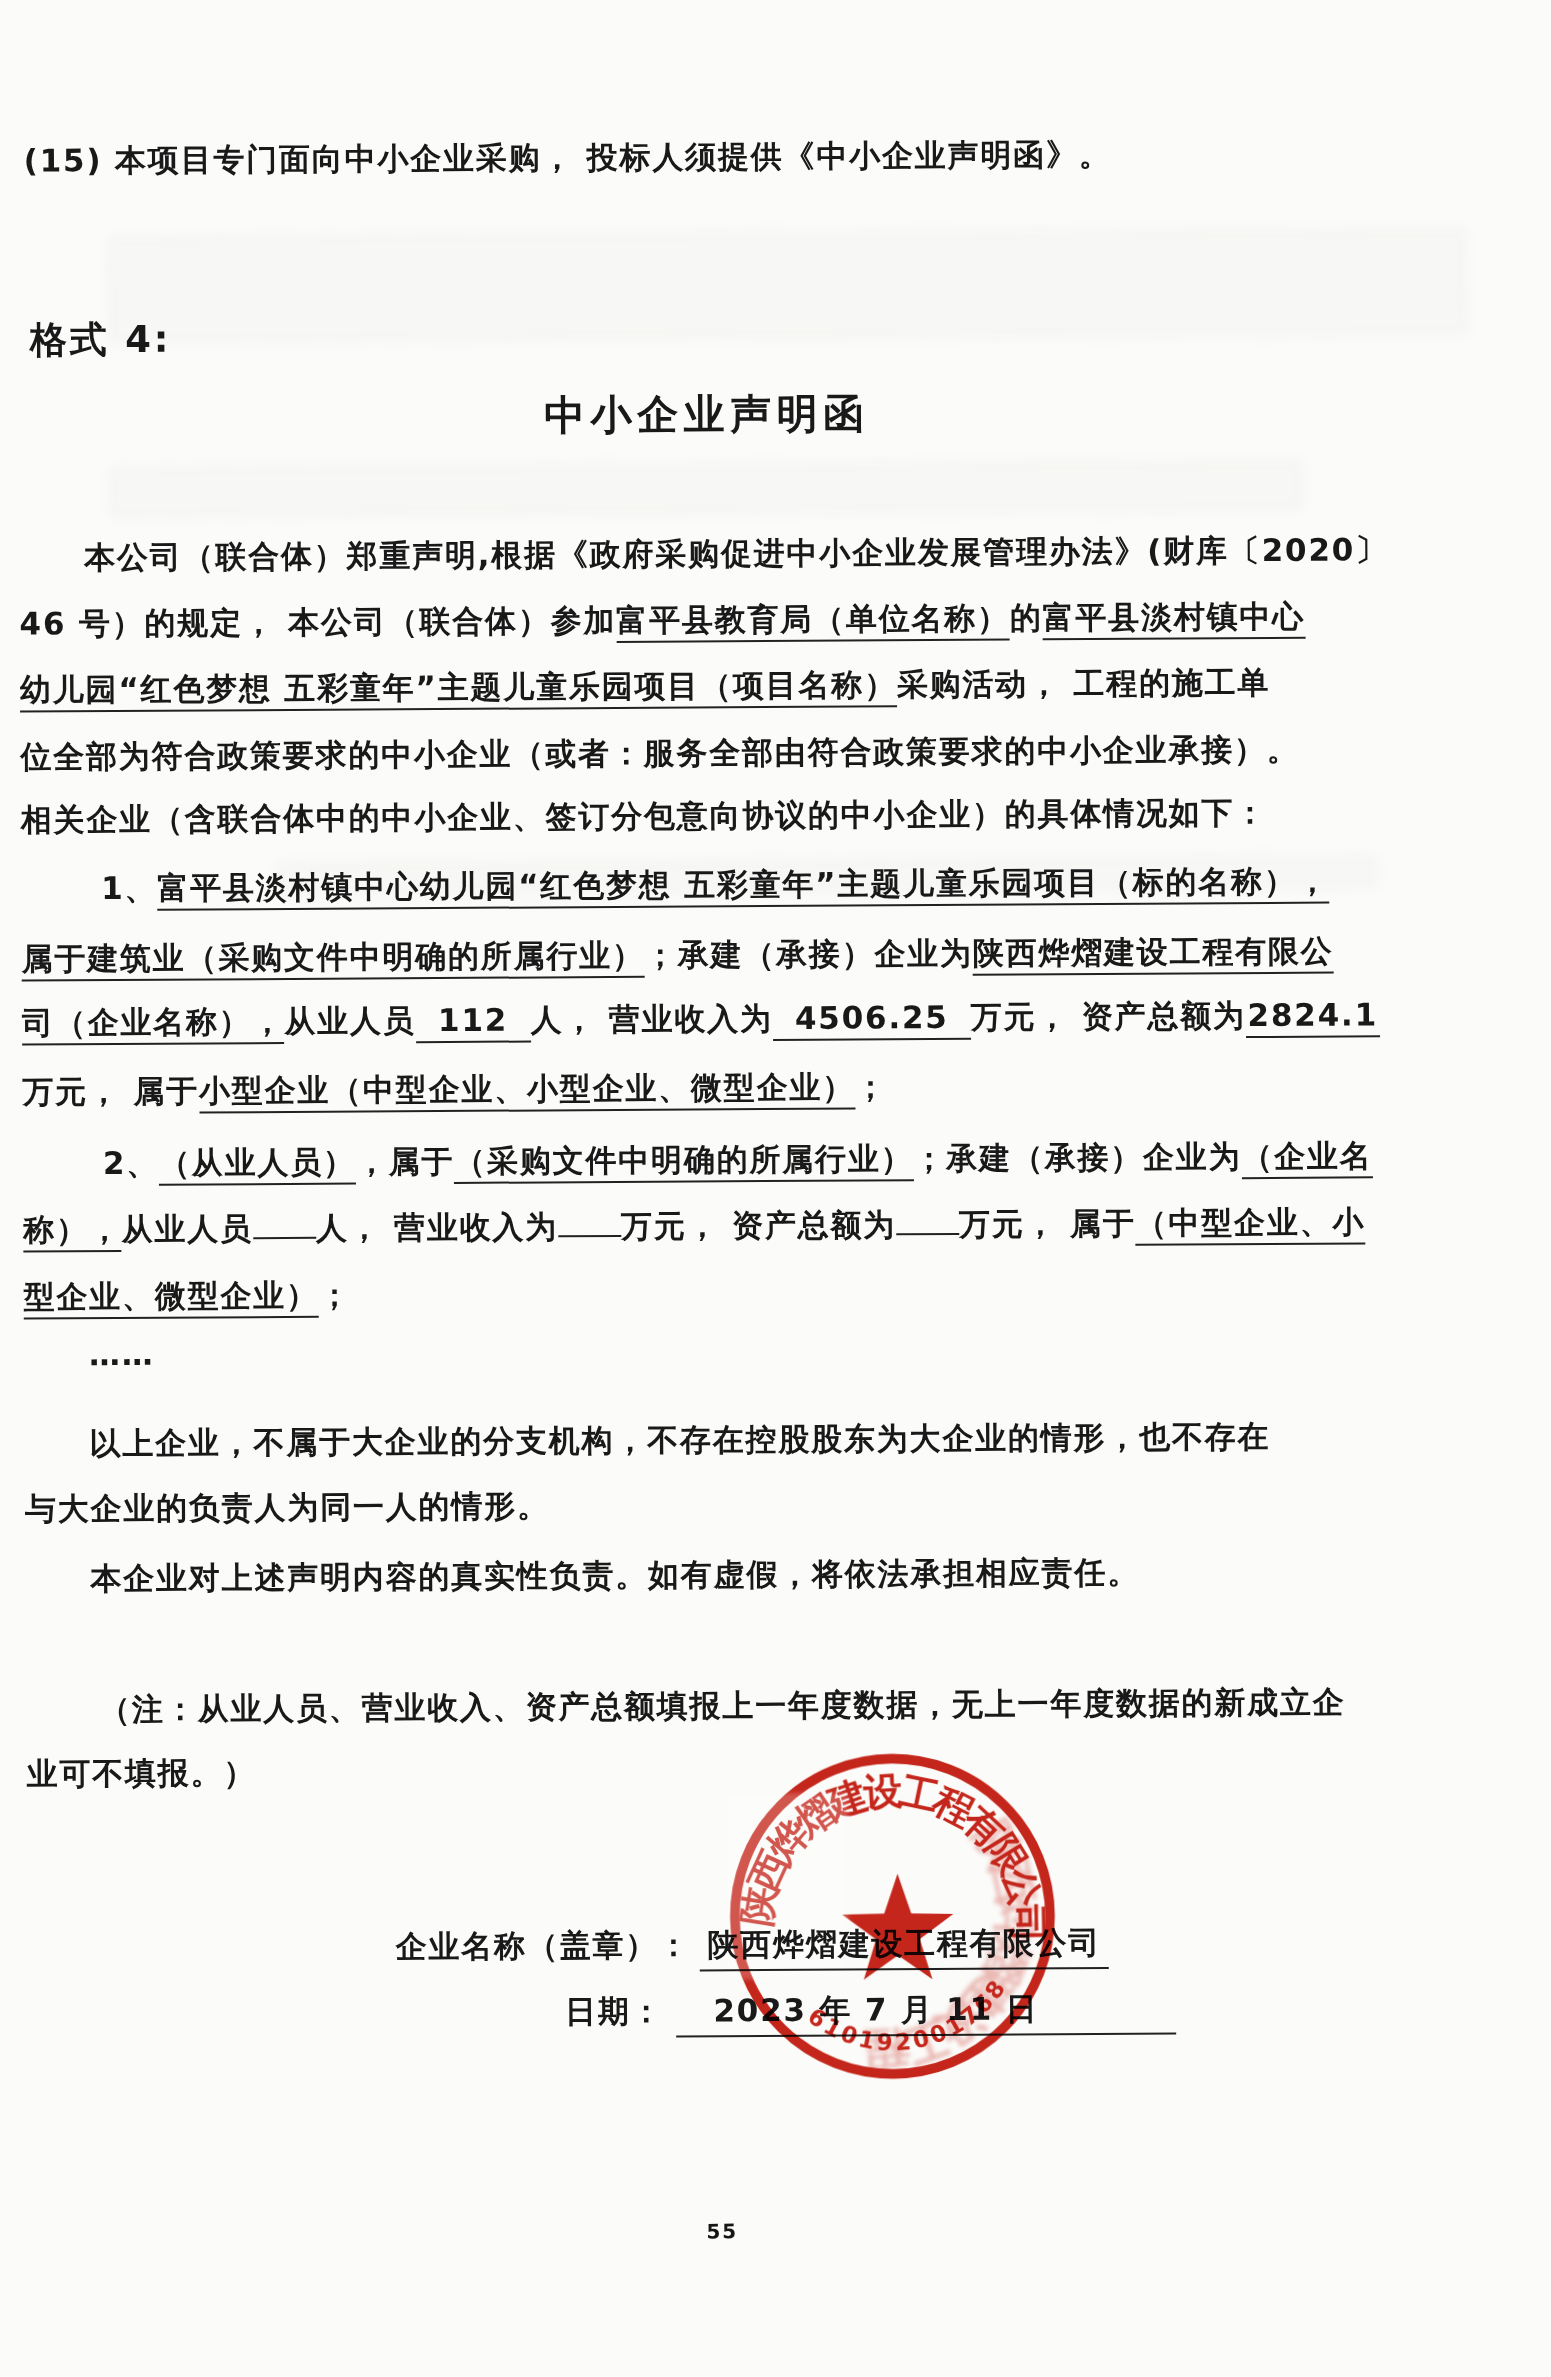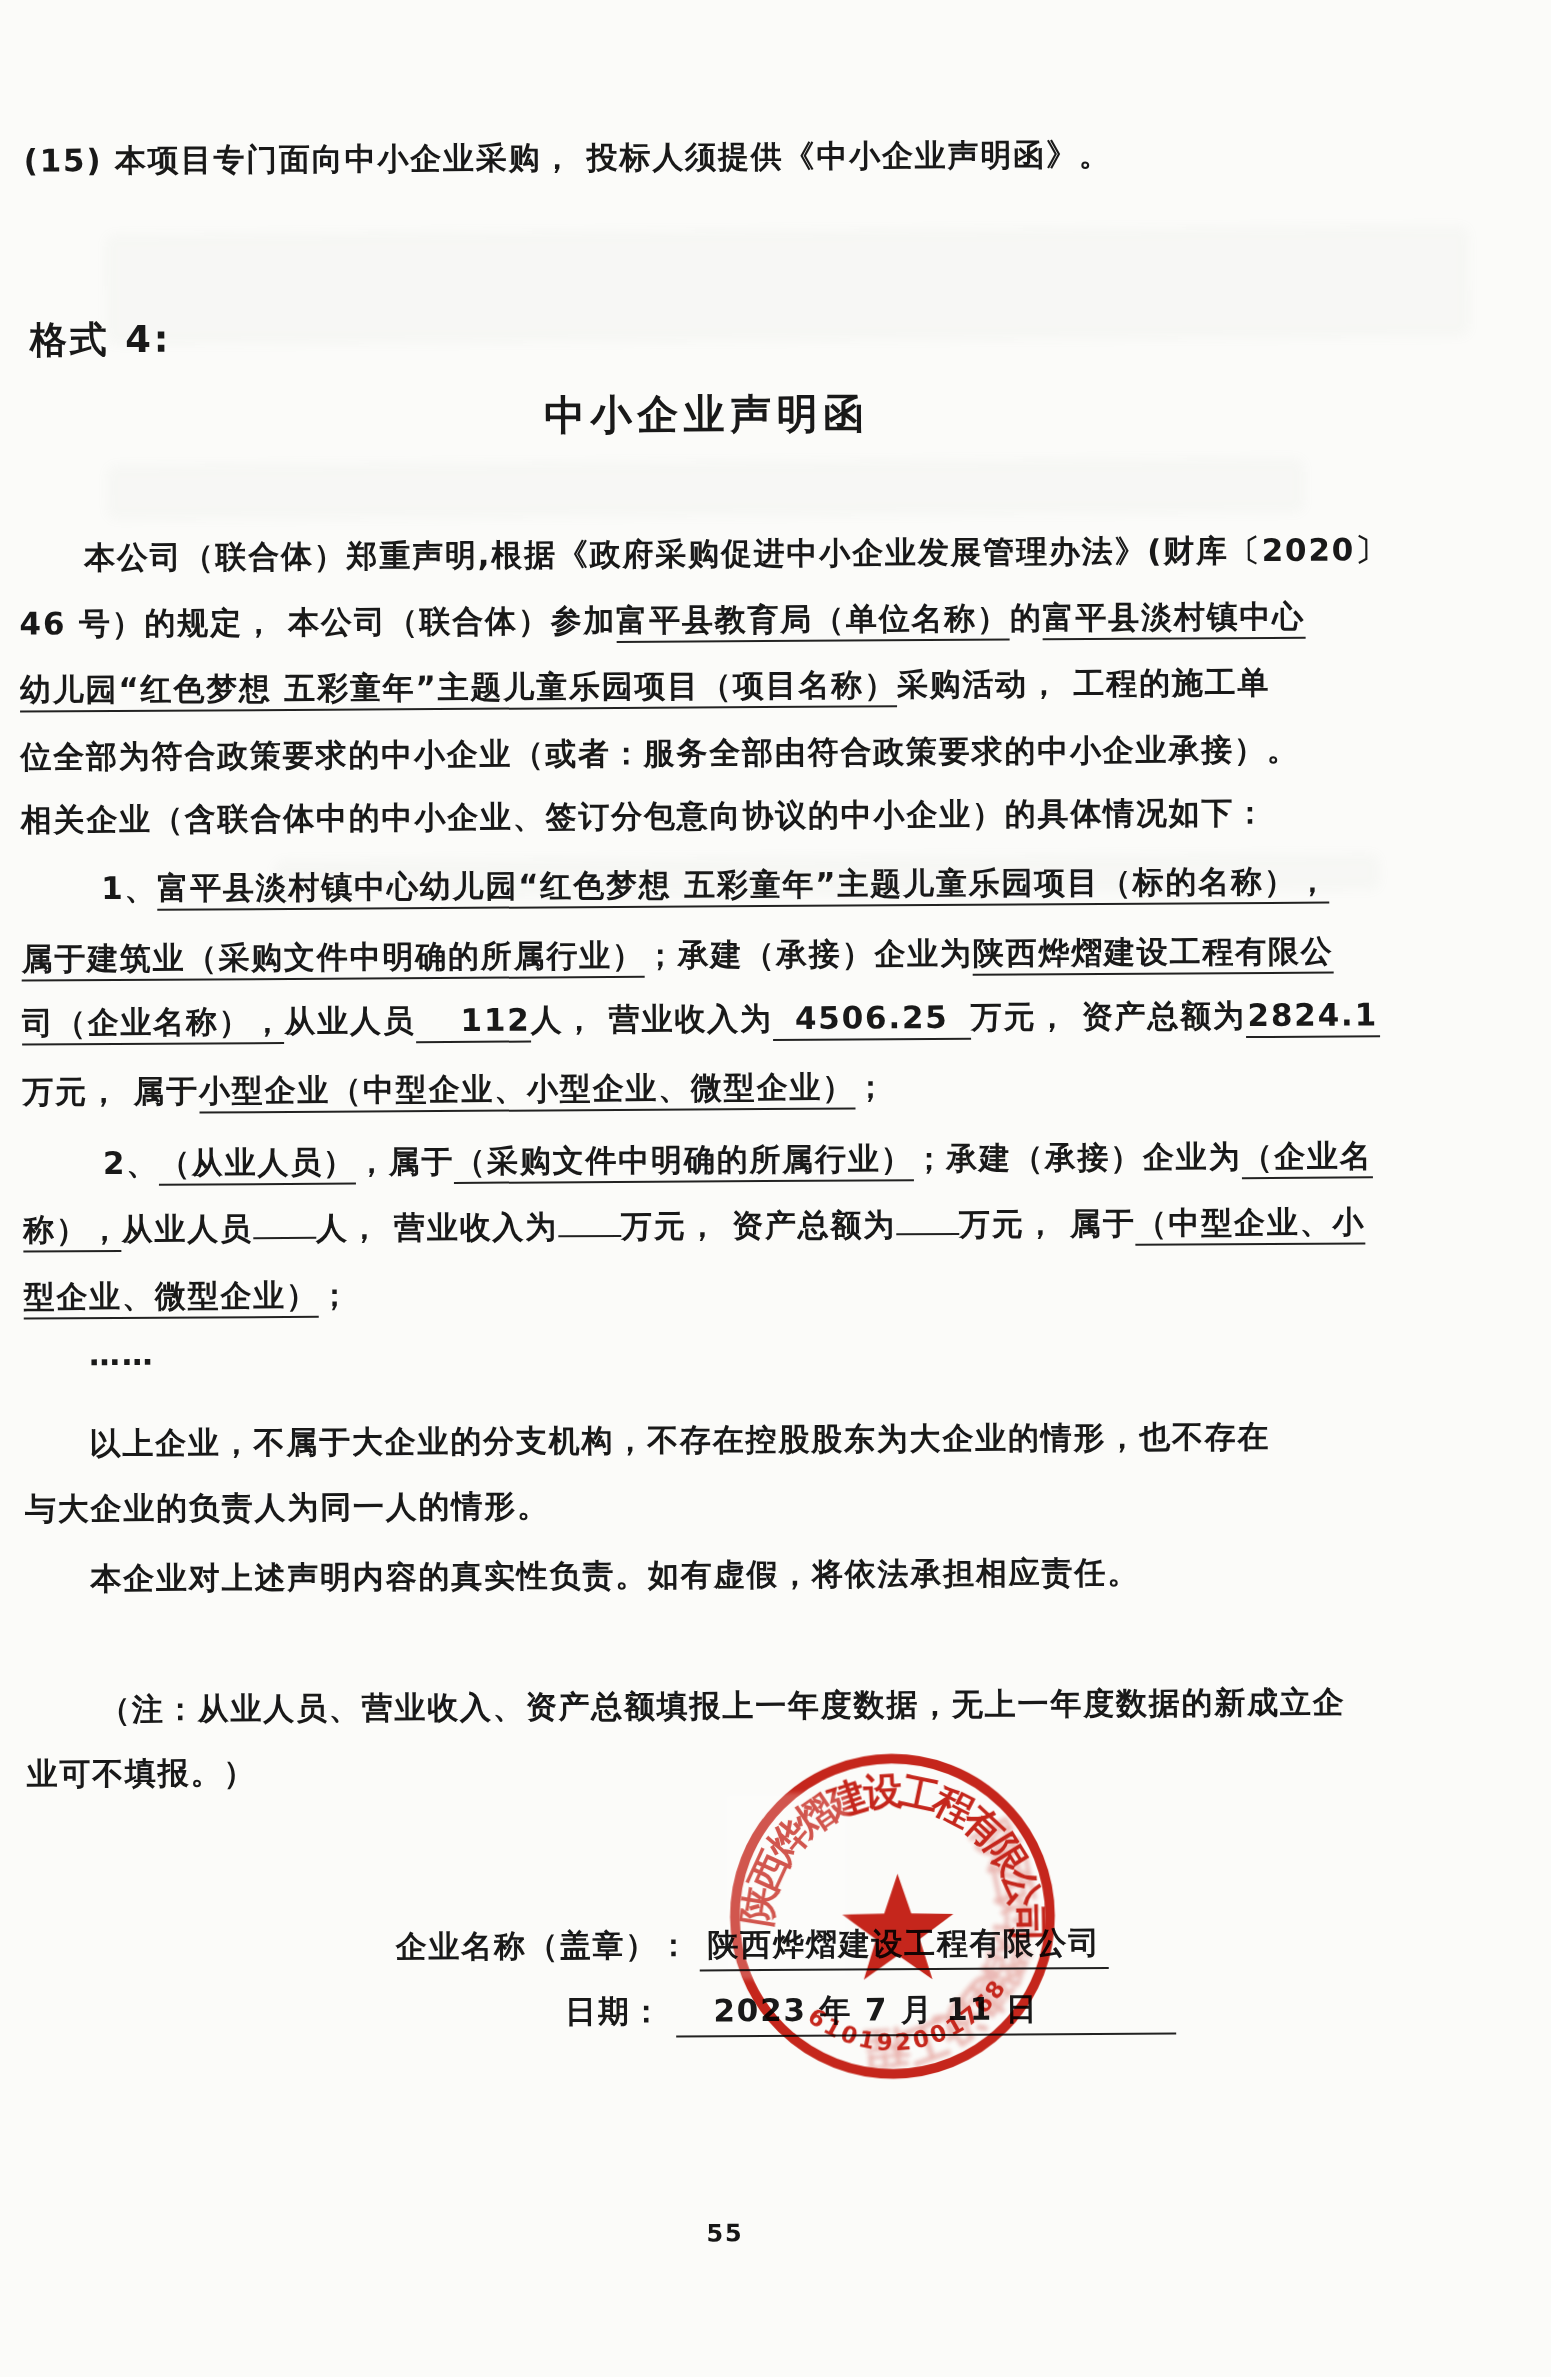--- a/index.html
+++ b/index.html
@@ -6,25 +6,25 @@
   body{width:1552px;height:2377px;background:#fbfbf9;overflow:hidden;
        font-family:"DejaVu Sans","Liberation Sans",sans-serif;color:#161616;}
   .page{position:absolute;inset:0;transform:rotate(-0.35deg);}
   .line{position:absolute;white-space:nowrap;font-size:31px;font-weight:600;
         letter-spacing:1.8px;color:#191919;}
   .intro{font-size:31px;}
   .format{font-size:37px;font-weight:600;letter-spacing:2.8px;margin-left:24px;}
   .title{font-size:41px;font-weight:700;letter-spacing:5.5px;}
   .u{border-bottom:2.8px solid #222;padding-bottom:2.8px;}
   .blank{display:inline-block;text-align:center;}
-  .w125{min-width:115px;text-align:right;} .w215{min-width:198px;} .w145{min-width:134px;}
+  .w125{min-width:115px;} .w215{min-width:198px;} .w145{min-width:134px;}
   .w68{min-width:63px;}
   .sig-underline{display:inline-block;margin-left:9.2px;padding:0 7.4px 2.8px 7.4px;}
   .date-underline{display:inline-block;margin-left:13px;padding:0 138px 2.8px 37px;}
-  .pagenum{position:absolute;font-size:24px;font-weight:600;letter-spacing:1.8px;}
+  .pagenum{position:absolute;font-size:20px;font-weight:600;letter-spacing:1.8px;}
   .stamp{position:absolute;left:711px;top:1740px;width:354px;height:354px;
          mix-blend-mode:multiply;}
   .artifact{position:absolute;background:#a7b3a5;opacity:0.05;filter:blur(5.5px);
             border-radius:9.2px;pointer-events:none;}
 </style>
 </head>
 <body>
 
 <div class="page">
 

